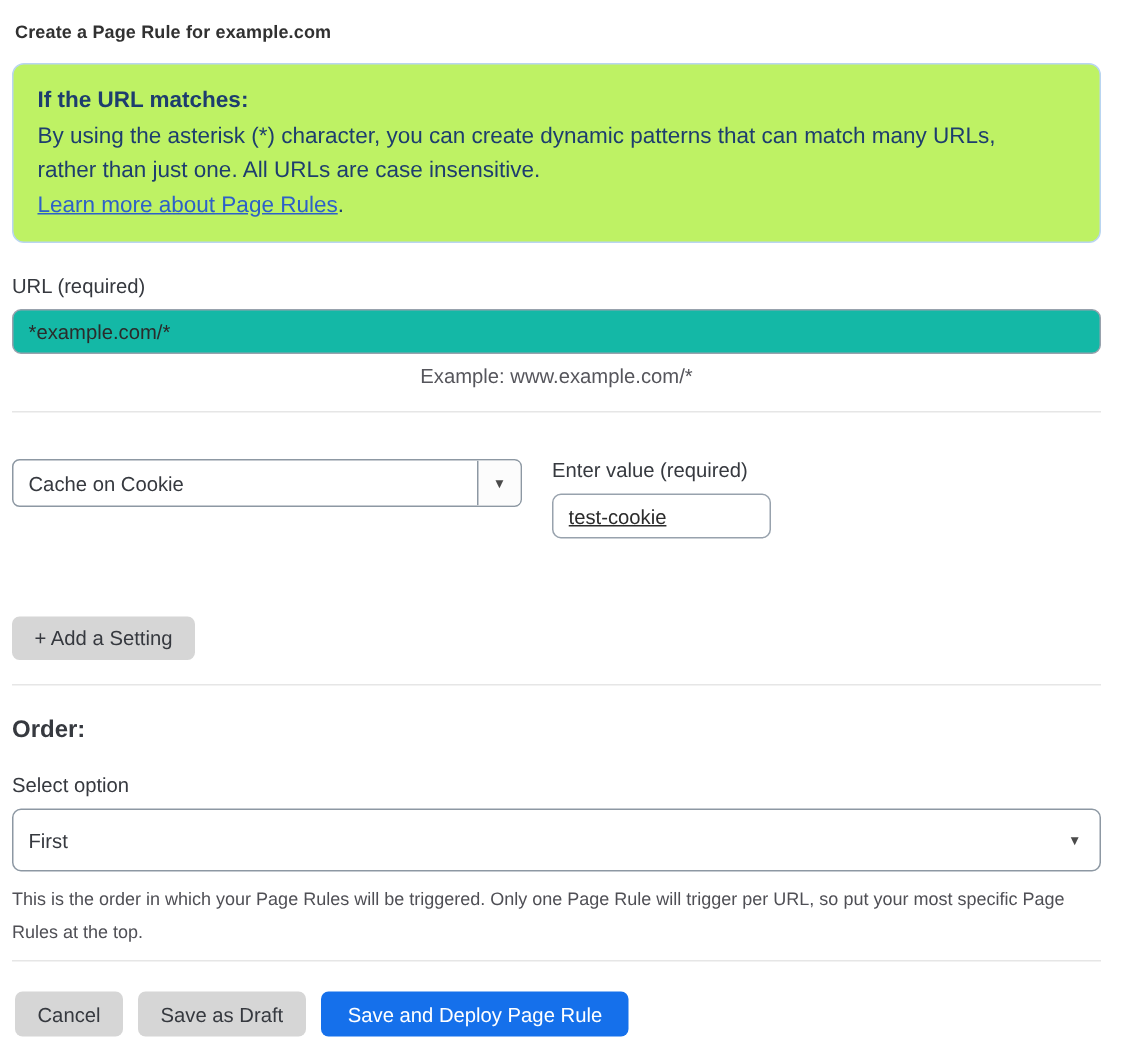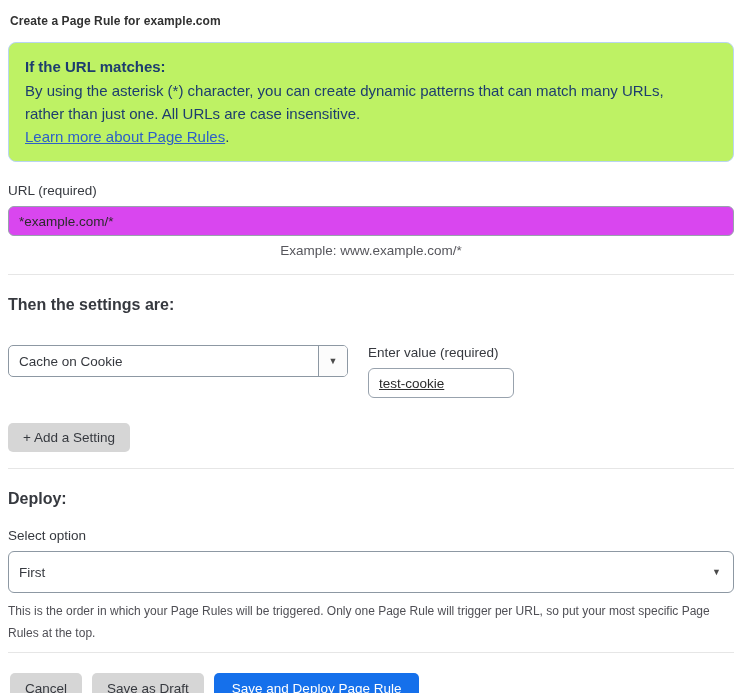--- a/index.html
+++ b/index.html
@@ -57,21 +57,21 @@
     padding: 0 10px;
     font-family: "Liberation Sans", sans-serif;
     font-size: 13.5px;
     color: #2b2b2b;
     background: #ffffff;
     outline: none;
   }
   input.url-input {
     margin-top: 8px;
     width: 726px;
-    background: #d946ef;
+    background: #14b8a6;
   }
   .example-text {
     margin-top: 7px;
     font-size: 13.5px;
     color: #56565c;
     text-align: center;
   }
 
   hr.divider {
     border: none;
@@ -139,21 +139,21 @@
     border-radius: 5px;
     cursor: pointer;
   }
   .btn-gray {
     background: #d6d6d6;
     color: #36393f;
     font-size: 13.5px;
     height: 29px;
     padding: 0 15px;
   }
-  .add-setting-btn { margin-top: 25px; display: block; text-align: center; }
+  .add-setting-btn { margin-top: 52px; display: block; text-align: center; }
 
   .order-select {
     margin-top: 8px;
     width: 726px;
     height: 42px;
     border: 1px solid #8d98a3;
     border-radius: 6px;
     background: #ffffff;
     display: flex;
     align-items: center;
@@ -201,42 +201,41 @@
     <div class="info-body">By using the asterisk (*) character, you can create dynamic patterns that can match many URLs, rather than just one. All URLs are case insensitive.</div>
     <div class="info-link-line"><a class="info-link">Learn more about Page Rules</a><span class="info-link-suffix">.</span></div>
   </div>
 
   <label class="field-label url-label">URL (required)</label>
   <input class="text-input url-input" type="text" value="*example.com/*" style="">
   <div class="example-text">Example: www.example.com/*</div>
 
   <hr class="divider divider-1">
 
-  <h2 class="section-heading settings-heading">Then the settings are:</h2>
 
   <div class="settings-row">
     <div class="setting-col">
       <div class="select-control">
         <div class="select-value">Cache on Cookie</div>
         <div class="select-arrow-box">
           <span class="caret-icon">▼</span>
         </div>
       </div>
     </div>
     <div class="value-col">
       <label class="field-label">Enter value (required)</label>
       <input class="text-input value-input" type="text" value="test-cookie" style="">
     </div>
   </div>
 
   <button class="btn-gray add-setting-btn">+ Add a Setting</button>
 
   <hr class="divider divider-2">
 
-  <h2 class="section-heading order-heading">Deploy:</h2>
+  <h2 class="section-heading order-heading">Order:</h2>
 
   <label class="field-label select-label">Select option</label>
   <div class="order-select">
     <span>First</span>
     <span class="caret-icon">▼</span>
   </div>
   <div class="order-help">This is the order in which your Page Rules will be triggered. Only one Page Rule will trigger per URL, so put your most specific Page Rules at the top.</div>
 
   <hr class="divider divider-3">
 

